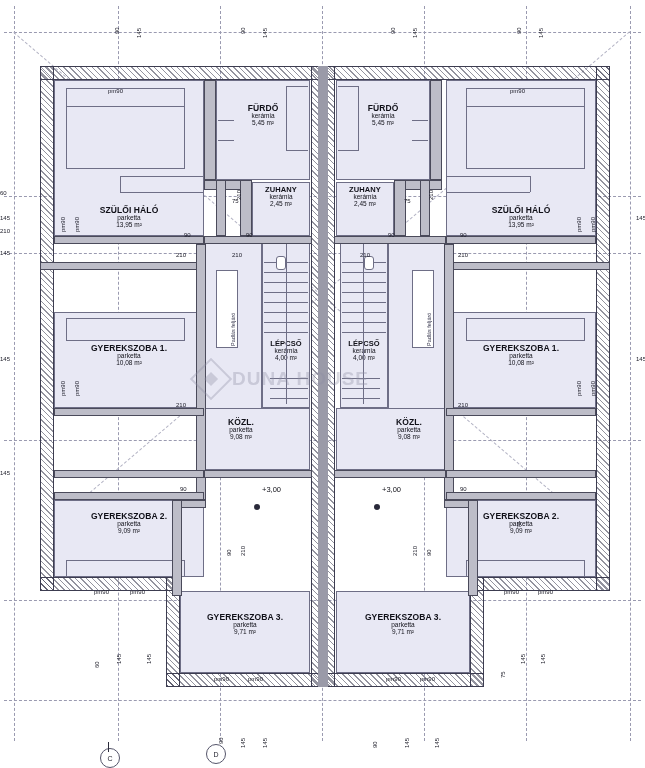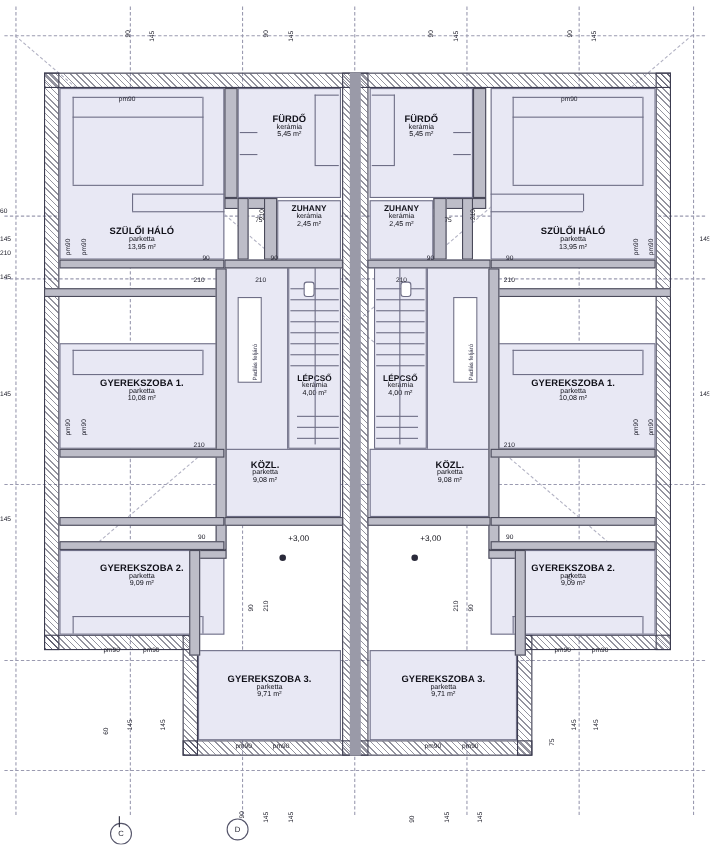--- a/index.html
+++ b/index.html
@@ -369,14 +369,20 @@
   <div class="dimv" style="left:372px;top:748px;">90</div>
   <div class="dimv" style="left:404px;top:748px;">145</div>
   <div class="dimv" style="left:434px;top:748px;">145</div>
   <div class="dimv" style="left:540px;top:664px;">145</div>
   <div class="dimv" style="left:520px;top:664px;">145</div>
 
   <div class="circ" style="left:100px;top:748px;width:18px;height:18px;">C</div>
   <div class="circ" style="left:206px;top:744px;width:18px;height:18px;">D</div>
   <div class="arrowline" style="left:108px;top:742px;width:1px;height:10px;"></div>
 
+  <div id="wm">
+    <div class="wmd">
+        <i></i>
+      </div>
+    <div class="wmt">DUNA HOUSE</div>
+  </div>
 
 </div>
 
 </body></html>

